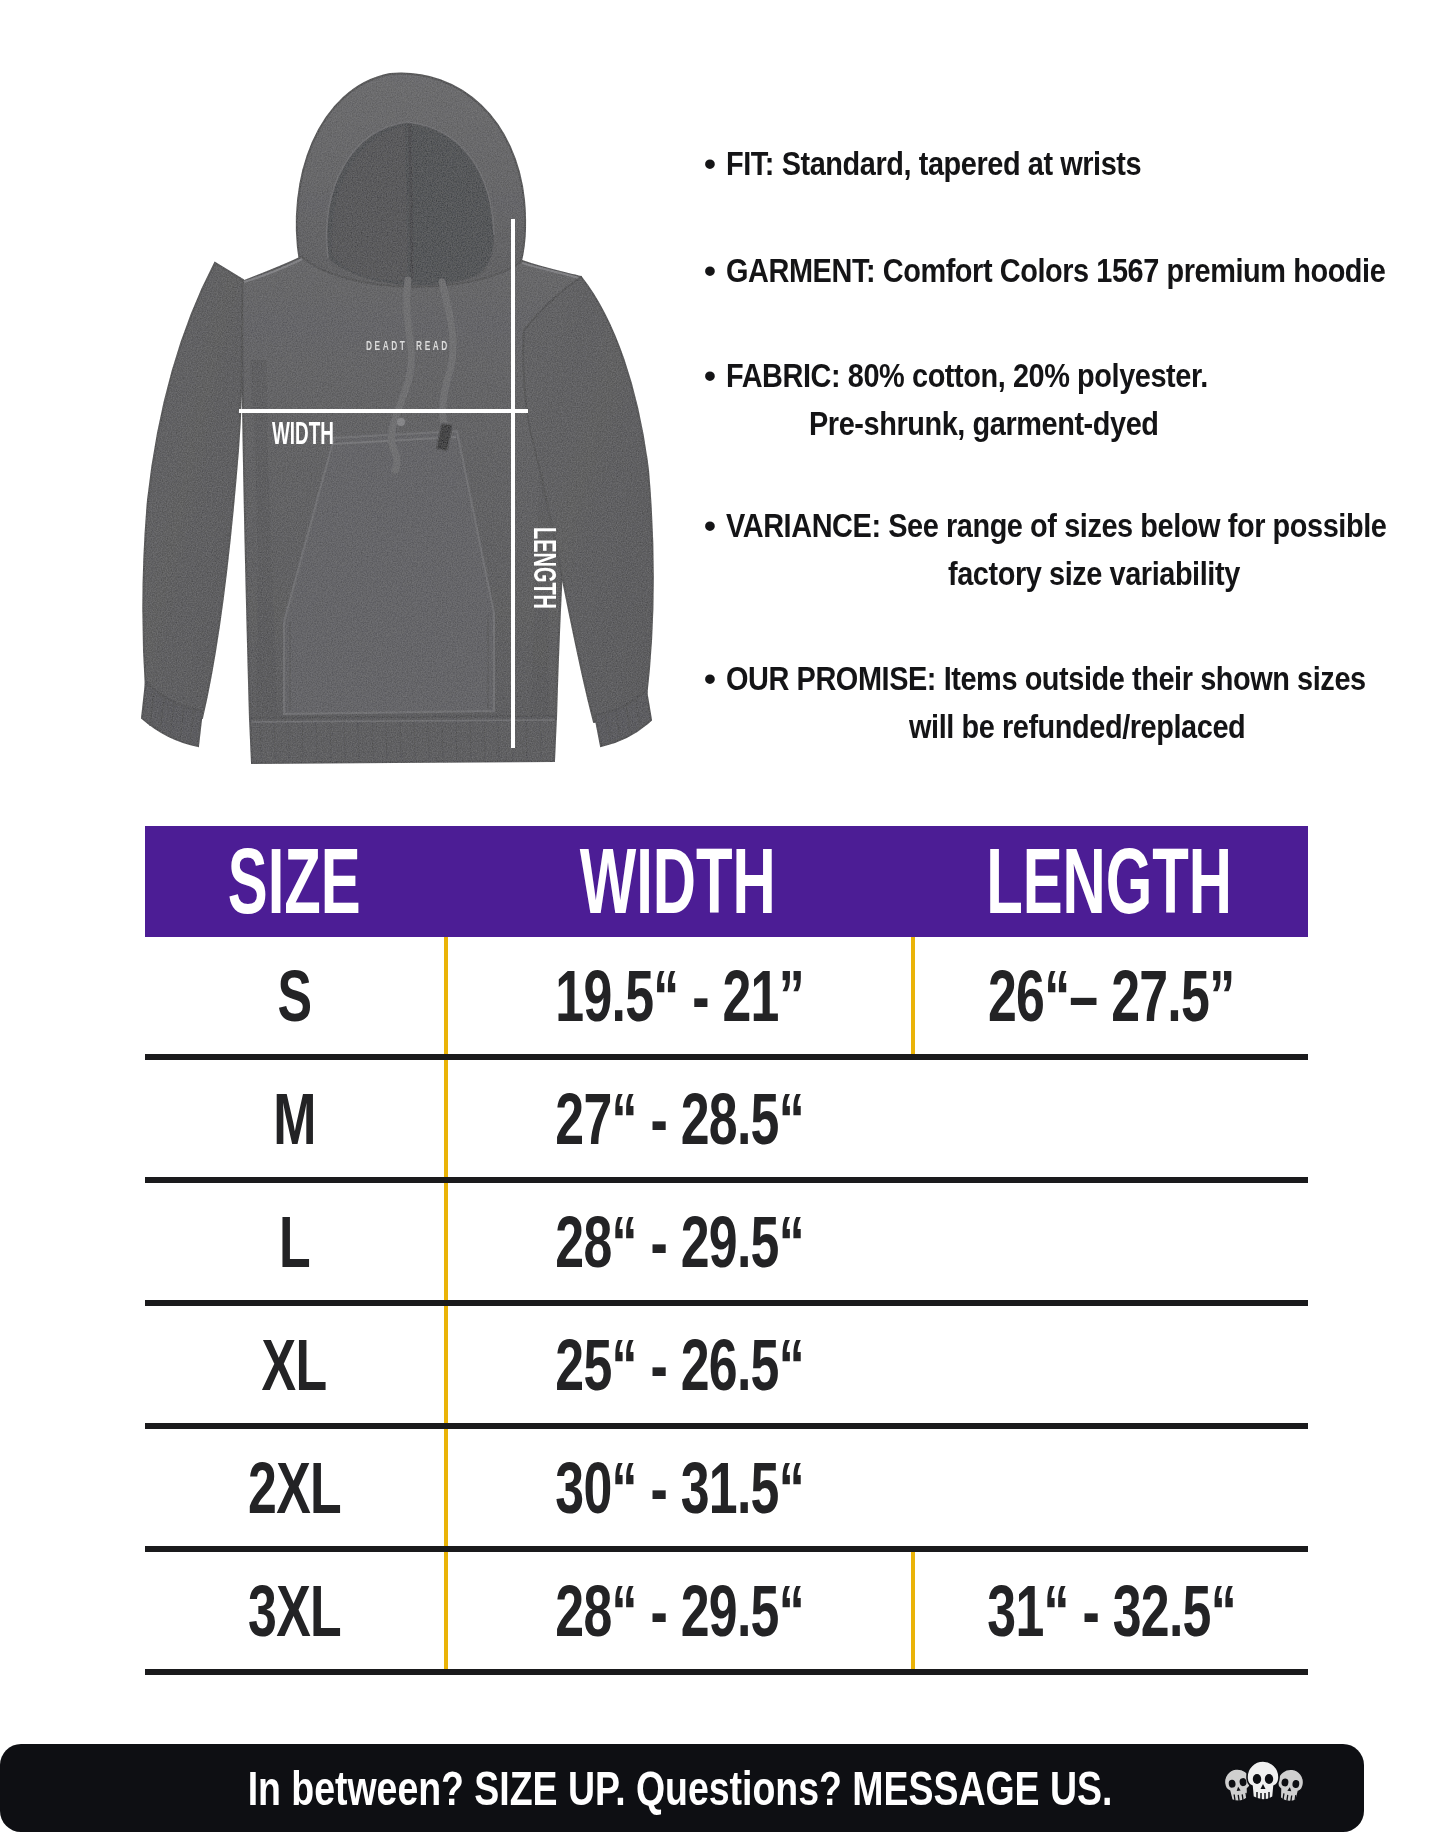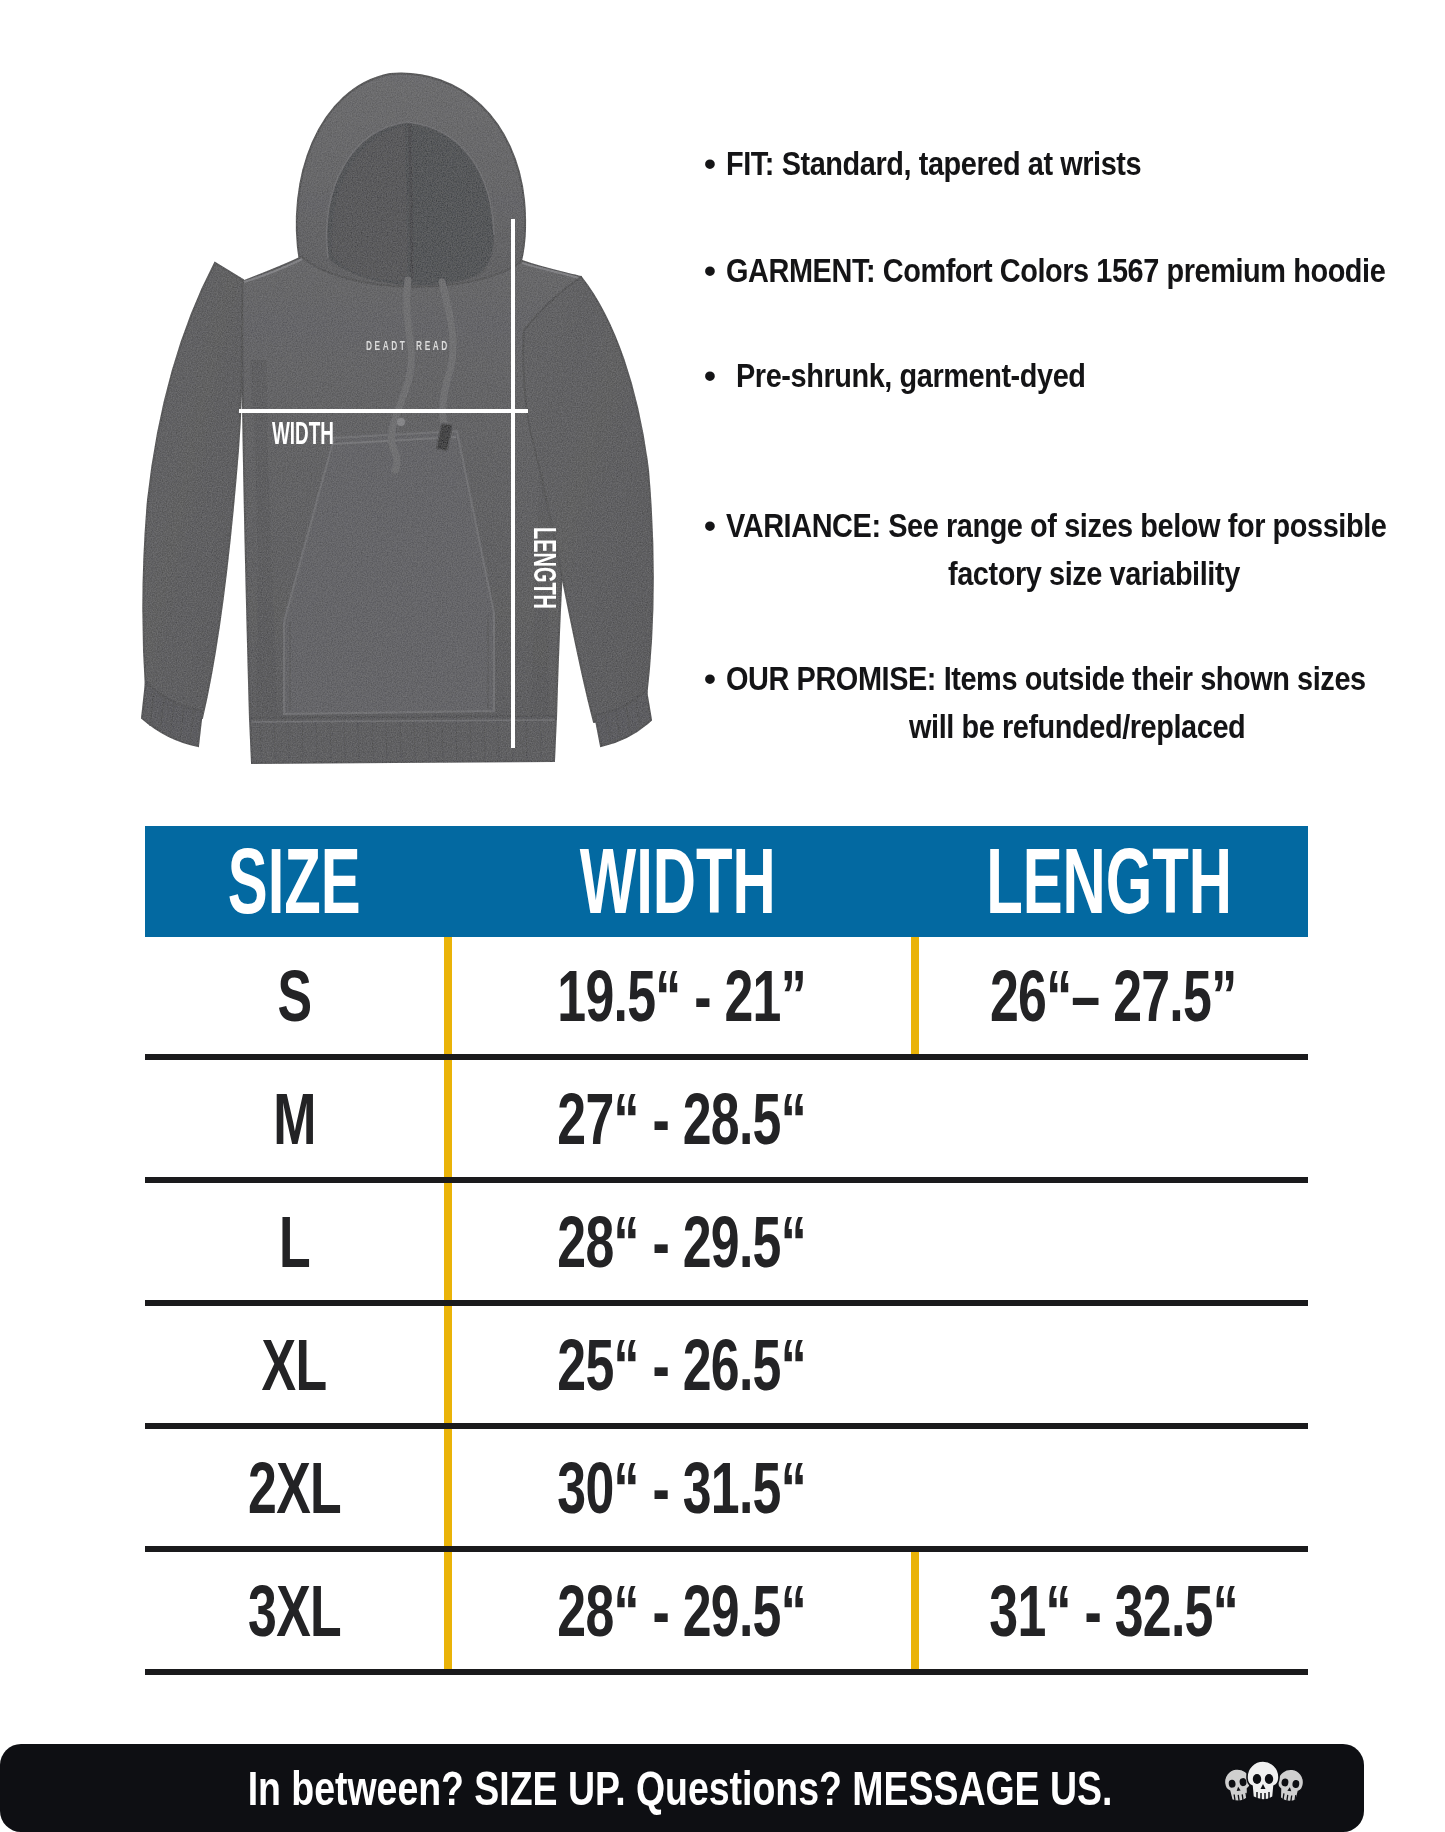--- a/index.html
+++ b/index.html
@@ -18,34 +18,34 @@
   .blines .b-line { height:48px; line-height:48px; white-space:nowrap; }
   .blines .b-line.wrap { padding-left:10px;text-align:center; }
   .blines .b-line span {
     display:inline-block; transform:scaleX(0.85); transform-origin:0 50%;
     font-size:34px; font-weight:bold; letter-spacing:-0.5px;
   }
 
   
   .size-table { position:absolute; left:145px; top:826px; width:1163px; }
   .thead {
-    height:111px; background:#0369a1;
+    height:111px; background:#4c1d95;
     display:grid; grid-template-columns:299px 467px 397px;
   }
   .thead .cell { display:flex; align-items:center; justify-content:center; }
   .thead .cell span {
     display:inline-block; transform:scaleX(0.65); transform-origin:center;
     color:#ffffff; font-size:92px; font-weight:bold; white-space:nowrap;
   }
   .trow {
     height:123px; display:grid; grid-template-columns:299px 467px 397px;
     border-bottom:6px solid #1a1a1c;
   }
   .trow .cell { display:flex; align-items:center; justify-content:center; }
-  .trow .cell + .cell { border-left:8px solid #eab308; }
+  .trow .cell + .cell { border-left:4px solid #eab308; }
   .trow .cell span {
     display:inline-block; transform:scaleX(0.72); transform-origin:center;
     color:#232325; font-size:72px; font-weight:bold; white-space:nowrap;
     letter-spacing:-1px;
   }
 
   
   .footer-bar { position:absolute; left:0; top:1744px; width:1364px; height:88px; background:#0e0f13;border-radius:21px; }
   .footer-text {
     position:absolute; left:680px; top:50%; transform:translate(-50%,-50%);
@@ -184,20 +184,21 @@
   <div class="bullet" style="top:246px">
     <div class="dot">•</div>
     <div class="blines">
       <div class="b-line"><span>GARMENT: Comfort Colors 1567 premium hoodie</span></div>
     </div>
   </div>
 
   <div class="bullet" style="top:351px">
     <div class="dot">•</div>
     <div class="blines">
+      <div class="b-line"><span>FABRIC: 80% cotton, 20% polyester.</span></div>
       <div class="b-line wrap"><span>Pre-shrunk, garment-dyed</span></div>
     </div>
   </div>
 
   <div class="bullet" style="top:501px">
     <div class="dot">•</div>
     <div class="blines">
       <div class="b-line"><span>VARIANCE: See range of sizes below for possible</span></div>
       <div class="b-line wrap"><span>factory size variability</span></div>
     </div>

